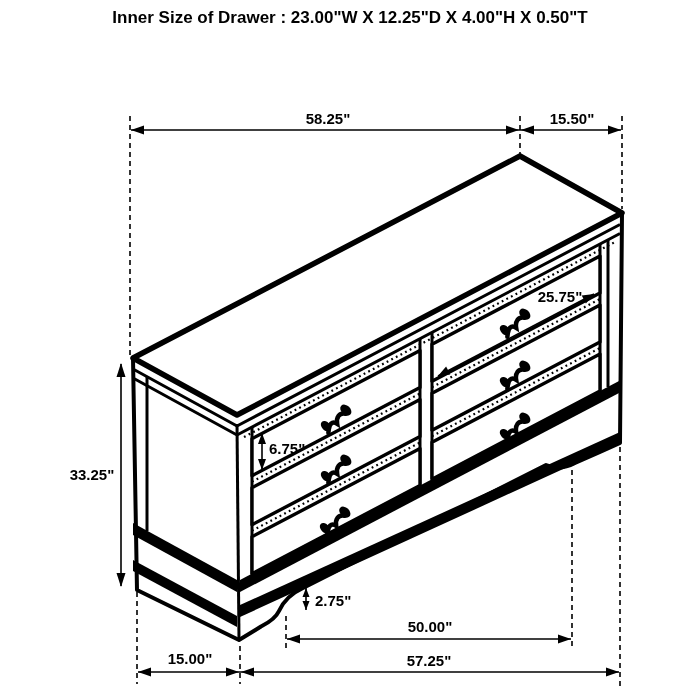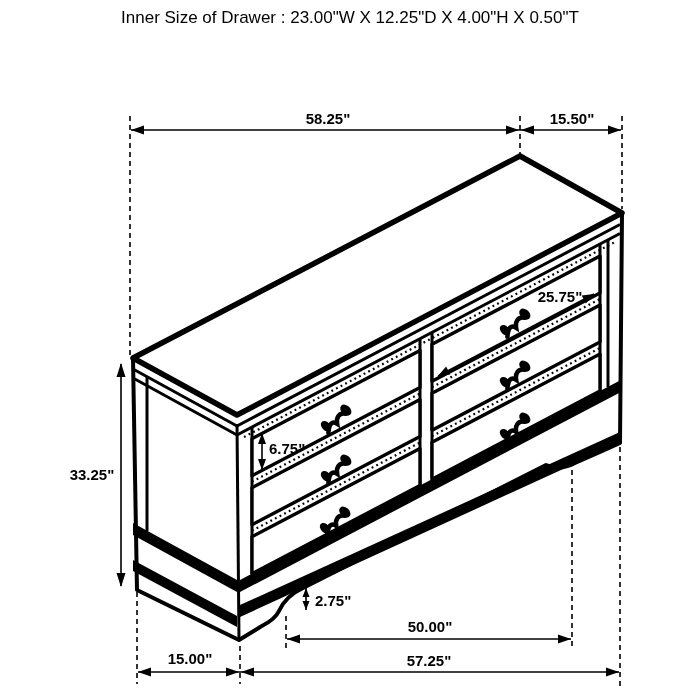--- a/index.html
+++ b/index.html
@@ -2,21 +2,21 @@
 <html><head>
 <meta charset="utf-8">
 <style>
   html,body{margin:0;padding:0;}
   body{
     width:700px;height:700px;background:#ffffff;position:relative;overflow:hidden;
     font-family:"Liberation Sans", sans-serif;
   }
   .title{
     position:absolute;top:8px;left:0;width:700px;text-align:center;
-    font-size:17px;font-weight:normal;color:#000;letter-spacing:0px;
+    font-size:17px;font-weight:bold;color:#000;letter-spacing:0px;
   }
   svg{position:absolute;top:0;left:0;}
   .dim-label{
     font-family:"Liberation Sans", sans-serif;
     font-size:15px;font-weight:bold;fill:#000;
   }
   .outline{fill:#ffffff;stroke:#000;stroke-width:4;stroke-linejoin:round;}
   .topface{fill:#ffffff;stroke:#000;stroke-width:5.5;stroke-linejoin:round;}
   .bandline{fill:none;stroke:#000;stroke-width:3;stroke-linejoin:round;}
   .stile{stroke:#000;stroke-width:3;}

